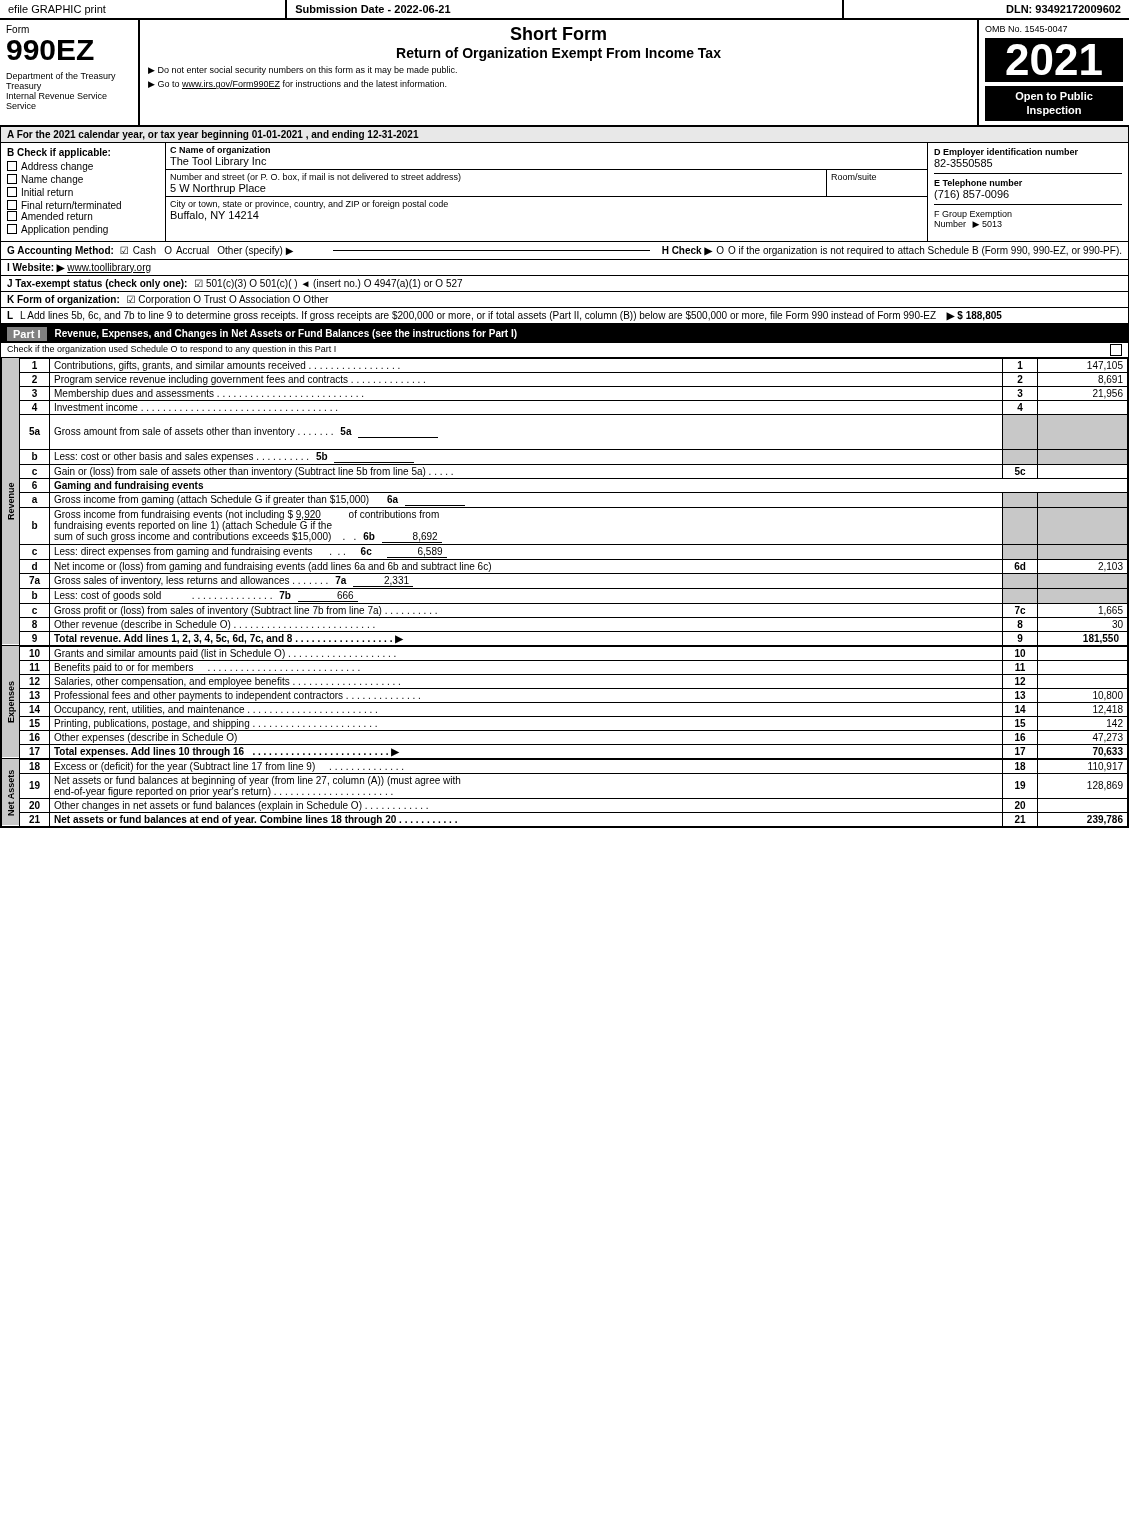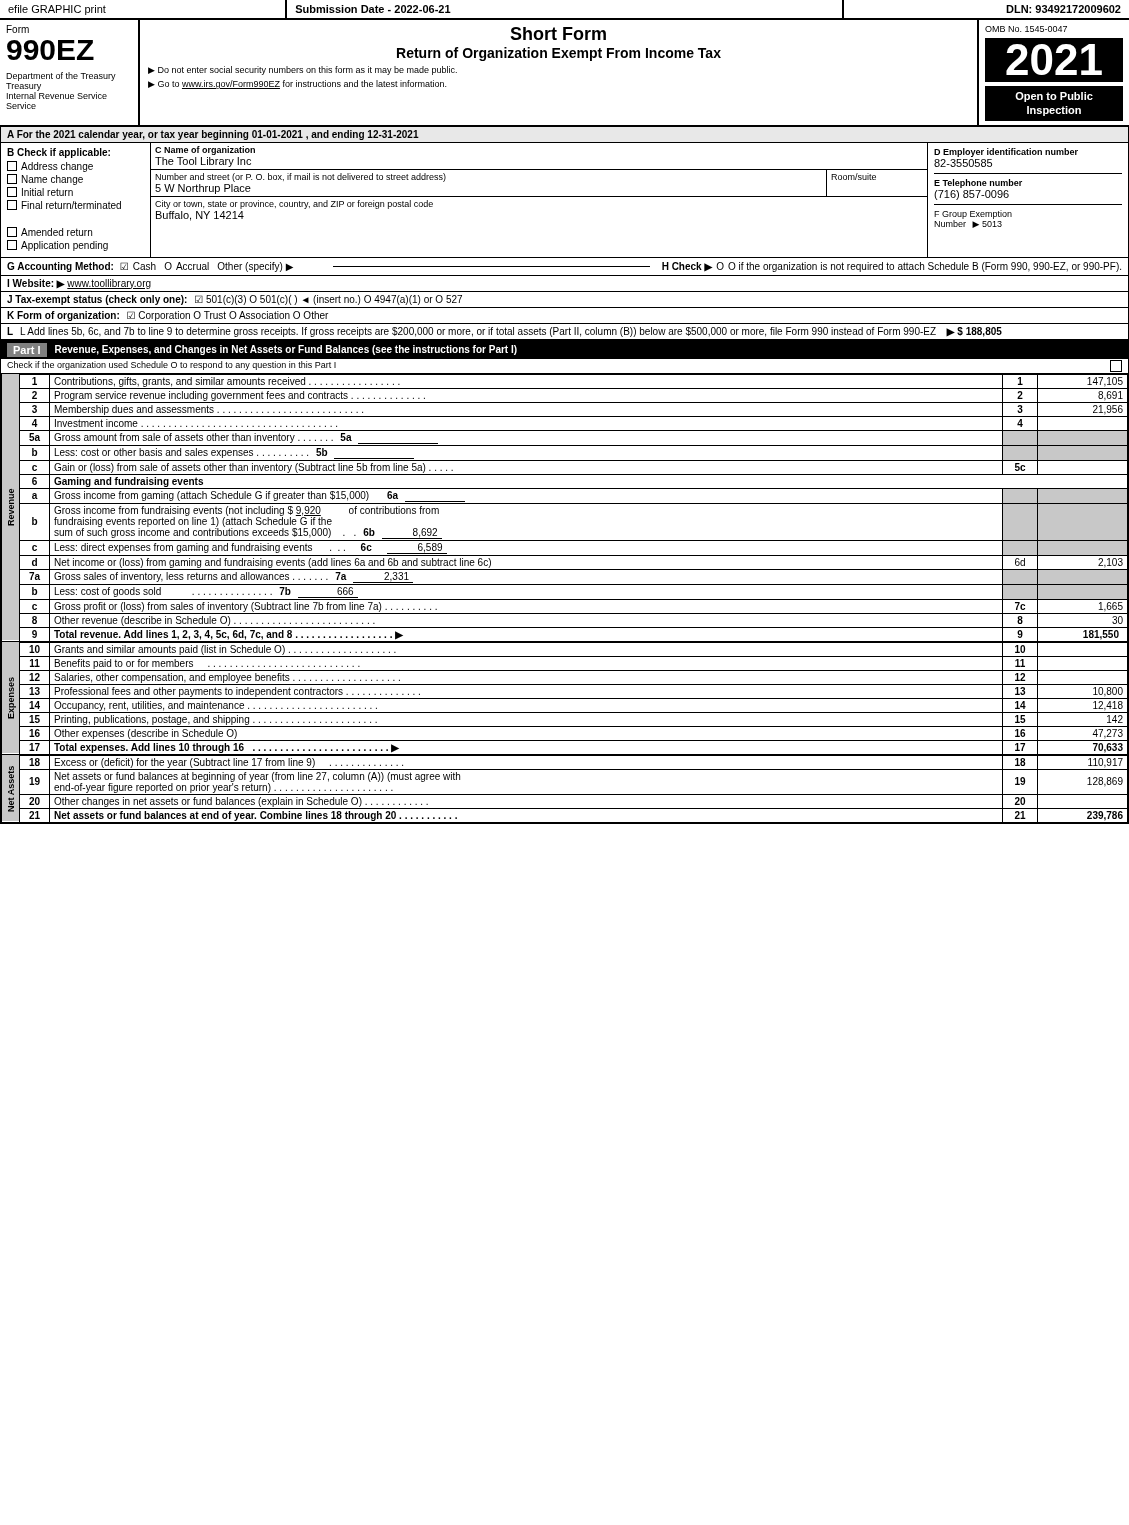--- a/index.html
+++ b/index.html
@@ -52,35 +52,35 @@
       <div style="background:#000; color:white; text-align:center; font-size:11px; font-weight:bold; padding:3px 2px; line-height:1.3;">Open to Public Inspection</div>
     </div>
   </div>
 
   <div style="border:1px solid #000; border-top:none;">
 
     <div style="border-bottom:1px solid #000; padding:2px 6px; background:#e8e8e8; font-size:10px; font-weight:bold;">A For the 2021 calendar year, or tax year beginning 01-01-2021 , and ending 12-31-2021</div>
 
     <div style="display:flex; border-bottom:1px solid #000;">
 
-      <div style="width:150px; border-right:1px solid #000; padding:4px 6px; font-size:10px;">
+      <div style="width:165px; border-right:1px solid #000; padding:4px 6px; font-size:10px;">
         <div style="font-weight:bold; margin-bottom:3px;">B Check if applicable:</div>
         <div style="display:flex; align-items:center; margin-bottom:2px;">
           <span style="border:1px solid #000; width:10px; height:10px; display:inline-block; margin-right:4px;"></span>
           <span>Address change</span>
         </div>
         <div style="display:flex; align-items:center; margin-bottom:2px;">
           <span style="border:1px solid #000; width:10px; height:10px; display:inline-block; margin-right:4px;"></span>
           <span>Name change</span>
         </div>
         <div style="display:flex; align-items:center; margin-bottom:2px;">
           <span style="border:1px solid #000; width:10px; height:10px; display:inline-block; margin-right:4px;"></span>
           <span>Initial return</span>
         </div>
-        <div style="display:flex; align-items:center; margin-bottom:16px;">
+        <div style="display:flex; align-items:center; margin-bottom:0;">
           <span style="border:1px solid #000; width:10px; height:10px; display:inline-block; margin-right:4px;"></span>
           <span>Final return/terminated</span>
         </div>
         <div style="display:flex; align-items:center; margin-bottom:2px;">
           <span style="border:1px solid #000; width:10px; height:10px; display:inline-block; margin-right:4px;"></span>
           <span>Amended return</span>
         </div>
         <div style="display:flex; align-items:center; margin-bottom:2px;">
           <span style="border:1px solid #000; width:10px; height:10px; display:inline-block; margin-right:4px;"></span>
           <span>Application pending</span>
@@ -194,21 +194,21 @@
         </tr>
         <tr>
           <td style="width:30px; border:1px solid #000; text-align:center; font-weight:bold;">4</td>
           <td style="border:1px solid #000; padding:1px 4px;">Investment income . . . . . . . . . . . . . . . . . . . . . . . . . . . . . . . . . . . .</td>
           <td style="width:35px; border:1px solid #000; text-align:center; font-weight:bold;">4</td>
           <td style="width:90px; border:1px solid #000; text-align:right; padding-right:4px;"></td>
         </tr>
 
         <tr>
           <td style="width:30px; border:1px solid #000; text-align:center; font-weight:bold;">5a</td>
-          <td style="border:1px solid #000; padding:1px 4px;">
+          <td style="border:1px solid #000; padding:11px 4px;">
             <span>Gross amount from sale of assets other than inventory . . . . . . . </span>
             <span style="font-weight:bold; margin:0 4px;">5a</span>
             <span style="display:inline-block; width:80px; border-bottom:1px solid #000;">&nbsp;</span>
           </td>
           <td style="width:35px; border:1px solid #000; background:#c8c8c8;"></td>
           <td style="width:90px; border:1px solid #000; background:#c8c8c8;"></td>
         </tr>
 
         <tr>
           <td style="width:30px; border:1px solid #000; text-align:center; font-weight:bold;">b</td>
@@ -264,21 +264,21 @@
             <span style="font-weight:bold; margin:0 12px;">6c</span>
             <span style="display:inline-block; width:60px; border-bottom:1px solid #000; text-align:right; padding-right:4px;">6,589</span>
           </td>
           <td style="width:35px; border:1px solid #000; background:#c8c8c8;"></td>
           <td style="width:90px; border:1px solid #000; background:#c8c8c8;"></td>
         </tr>
 
         <tr>
           <td style="width:30px; border:1px solid #000; text-align:center; font-weight:bold;">d</td>
           <td style="border:1px solid #000; padding:1px 4px;">Net income or (loss) from gaming and fundraising events (add lines 6a and 6b and subtract line 6c)</td>
-          <td style="width:35px; border:1px solid #000; text-align:center; font-weight:normal;">6d</td>
+          <td style="width:35px; border:1px solid #000; text-align:center; font-weight:bold;">6d</td>
           <td style="width:90px; border:1px solid #000; text-align:right; padding-right:4px;">2,103</td>
         </tr>
 
         <tr>
           <td style="width:30px; border:1px solid #000; text-align:center; font-weight:bold;">7a</td>
           <td style="border:1px solid #000; padding:1px 4px;">
             Gross sales of inventory, less returns and allowances . . . . . . .
             <span style="font-weight:bold; margin:0 4px;">7a</span>
             <span style="display:inline-block; width:60px; border-bottom:1px solid #000; text-align:right; padding-right:4px;">2,331</span>
           </td>

